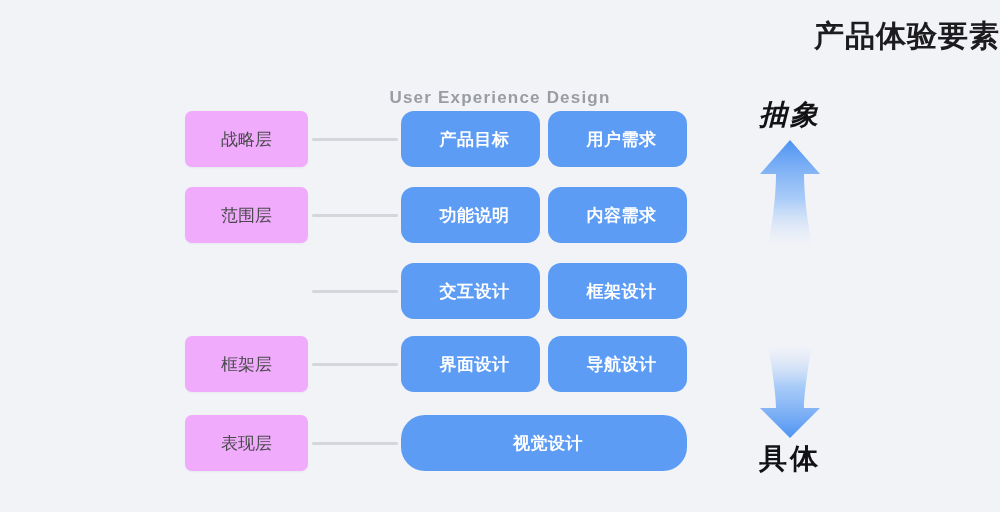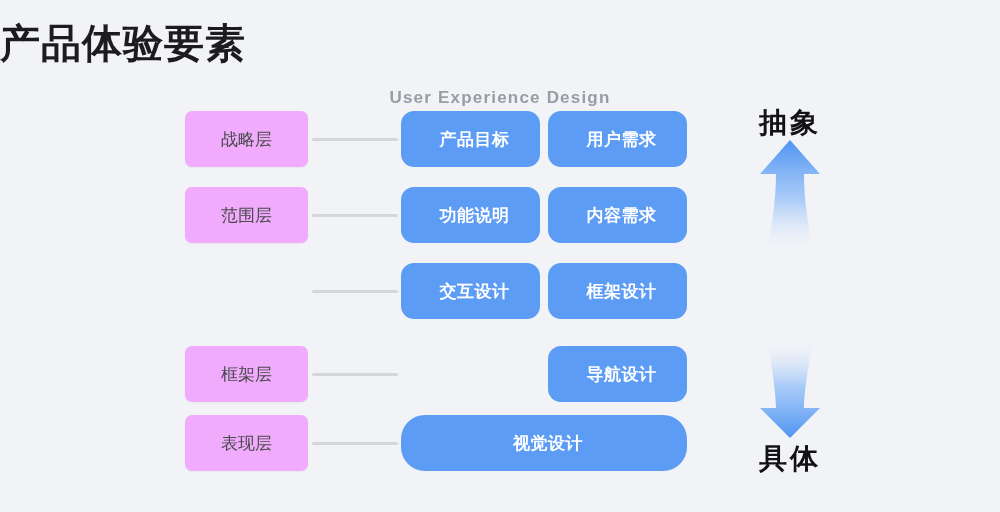--- a/index.html
+++ b/index.html
@@ -7,22 +7,22 @@
     width:1000px; height:512px;
     background:#F2F3F7;
     font-family:"Liberation Sans","DejaVu Sans",sans-serif;
     overflow:hidden;
   }
   #canvas { position:relative; width:1000px; height:512px; background:#F2F3F7; }
 
   
   .title {
     position:absolute; left:0; top:16px; width:1000px;
-    text-align:left;
-    font-size:40px; font-weight:bold; color:#1C1C1E;
+    text-align:right;
+    font-size:30px; font-weight:bold; color:#1C1C1E;
     letter-spacing:1px;
   }
   .subtitle {
     position:absolute; left:0; top:56px; width:1000px;
     text-align:center;
     font-size:17px; font-weight:bold; color:#9A9CA3;
     letter-spacing:1.2px;
     margin-top:32px;
   }
 
@@ -54,21 +54,21 @@
   .card.left  { left:401px; width:139px; }
   .card.right { left:548px; width:139px; }
   .card.wide  { left:401px; width:286px;border-radius:24px; }
 
   
   .axis-word {
     position:absolute; width:160px; text-align:center;
     font-size:28px; font-weight:bold; color:#121214;
     letter-spacing:3px;
   }
-  #axis-top    { left:710px; top:104px; }
+  #axis-top    { left:710px; top:96px;font-style:italic; }
   #axis-bottom { left:710px; top:440px; }
 
   .arrow { position:absolute; left:742px; width:96px; }
   #arrow-up   { top:138px; height:110px; }
   #arrow-down { top:342px; height:98px; }
 </style>
 </head>
 <body>
 
 <div id="canvas">
@@ -87,23 +87,24 @@
         <div class="layer-label">范围层</div>
         <div class="connector"></div>
         <div class="card left">功能说明</div>
         <div class="card right">内容需求</div>
       </div>
       <div class="row" style="top: 263px;">
         <div class="connector"></div>
         <div class="card left">交互设计</div>
         <div class="card right">框架设计</div>
       </div>
-      <div class="row" style="top: 346px; font-family: Liberation Serif, serif;">
+      <div class="row" style="top: 336px; font-family: Liberation Serif, serif;">
         <div class="layer-label">框架层</div>
         <div class="connector"></div>
+        <div class="card left">界面设计</div>
         <div class="card right">导航设计</div>
       </div>
       <div class="row" style="top: 415px; text-decoration: underline;">
         <div class="layer-label">表现层</div>
         <div class="connector"></div>
         <div class="card wide">视觉设计</div>
       </div>
     </div>
 
   <div class="axis-word" id="axis-top">抽象</div>

